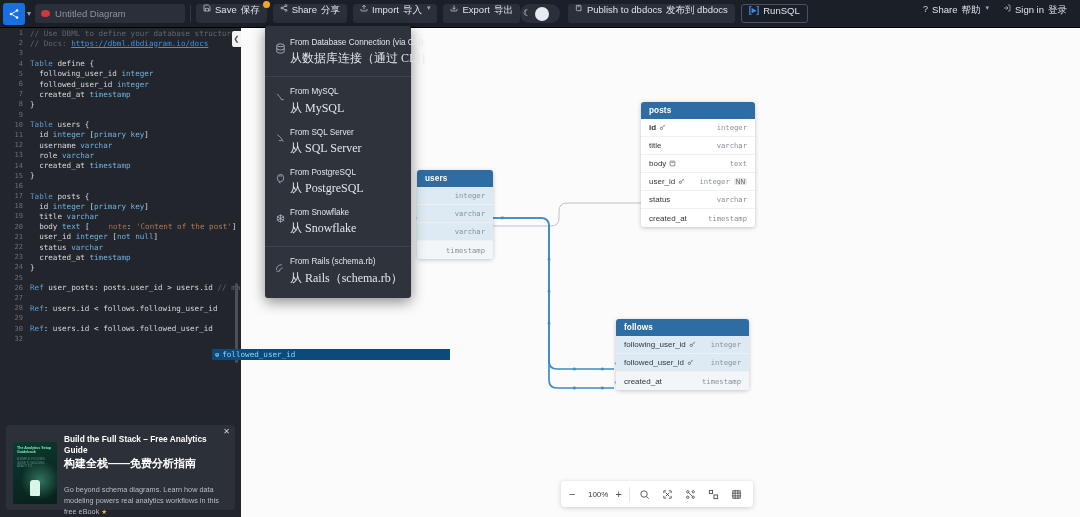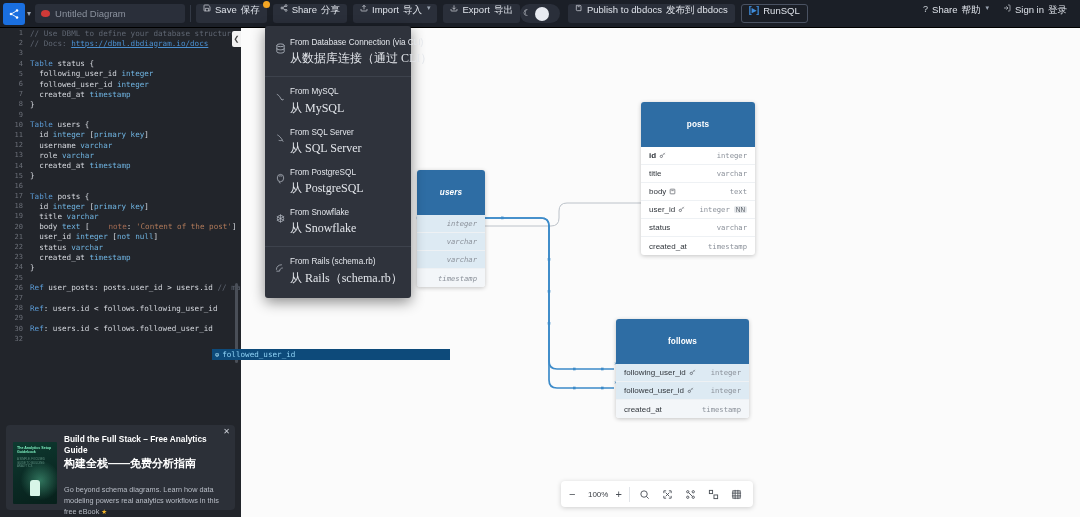--- a/index.html
+++ b/index.html
@@ -137,21 +137,21 @@
   }
   .canvas svg.links { position: absolute; inset: 0; width: 839px; height: 489px; }
 
   .tbl {
     position: absolute; border-radius: 3px; overflow: hidden;
     box-shadow: 0 1px 4px rgba(0,0,0,0.22);
     background: #ffffff; font-size: 8px;
   }
   .tbl-hd {
     background: #2e6da4; color: #fff; font-weight: bold;
-    font-size: 8.2px; padding: 18px 8px; letter-spacing: .1px; text-align: center;
+    font-size: 8.2px; padding: 4px 8px; letter-spacing: .1px;
   }
   .tbl-row {
     display: flex; align-items: center; justify-content: space-between;
     padding: 3px 8px; gap: 10px; height: 18px;
     border-bottom: 1px solid #eef1f4;
   }
   .tbl-row:last-child { border-bottom: none; }
   .tbl.highlight .tbl-row { background: #ddeaf3; }
   .tbl.highlight .tbl-row.plain { background: #f3f6f9; }
   .fname { color: #31363c; font-size: 8px; display: flex; align-items: center; gap: 3px; white-space: nowrap; }
@@ -297,21 +297,21 @@
       <span>Sign in</span>
       <span class="zh">登录</span>
     </div>
   </div>
 
   <div class="editor">
     <div class="code-area" id="code-area">
         <div class="line"><span class="gut">1</span><span><span class="k-cm">// Use DBML to define your database structure</span></span></div>
         <div class="line"><span class="gut">2</span><span><span class="k-cm">// Docs: </span><span class="k-link">https://dbml.dbdiagram.io/docs</span></span></div>
         <div class="line"><span class="gut">3</span><span></span></div>
-        <div class="line"><span class="gut">4</span><span><span class="k-type">Table</span><span class="code"> status {</span></span></div>
+        <div class="line"><span class="gut">4</span><span><span class="k-type">Table</span><span class="code"> define {</span></span></div>
         <div class="line"><span class="gut">5</span><span><span class="code">  following_user_id </span><span class="k-kw">integer</span></span></div>
         <div class="line"><span class="gut">6</span><span><span class="code">  followed_user_id </span><span class="k-kw">integer</span></span></div>
         <div class="line"><span class="gut">7</span><span><span class="code">  created_at </span><span class="k-kw">timestamp</span></span></div>
         <div class="line"><span class="gut">8</span><span><span class="code">}</span></span></div>
         <div class="line"><span class="gut">9</span><span></span></div>
         <div class="line"><span class="gut">10</span><span><span class="k-type">Table</span><span class="code"> users {</span></span></div>
         <div class="line"><span class="gut">11</span><span><span class="code">  id </span><span class="k-kw">integer</span><span class="code"> [</span><span class="k-kw">primary key</span><span class="code">]</span></span></div>
         <div class="line"><span class="gut">12</span><span><span class="code">  username </span><span class="k-kw">varchar</span></span></div>
         <div class="line"><span class="gut">13</span><span><span class="code">  role </span><span class="k-kw">varchar</span></span></div>
         <div class="line"><span class="gut">14</span><span><span class="code">  created_at </span><span class="k-kw">timestamp</span></span></div>
@@ -438,21 +438,21 @@
                   <path d="M11 12 20 3"></path>
                   <path d="M17 6l2 2"></path>
                 </svg></span></span>
             <span class="ftype">integer</span>
           </div>
           <div class="tbl-row plain">
             <span class="fname">created_at</span>
             <span class="ftype">timestamp</span>
           </div>
         </div>
-        <div class="tbl highlight" style="left: 176px; top: 142px; width: 68px; font-style: italic;">
+        <div class="tbl highlight" style="left: 176px; top: 142px; width: 76px;">
           <div class="tbl-hd">users</div>
           <div class="tbl-row">
             <span class="fname"></span>
             <span class="ftype">integer</span>
           </div>
           <div class="tbl-row">
             <span class="fname"></span>
             <span class="ftype">varchar</span>
           </div>
           <div class="tbl-row">

